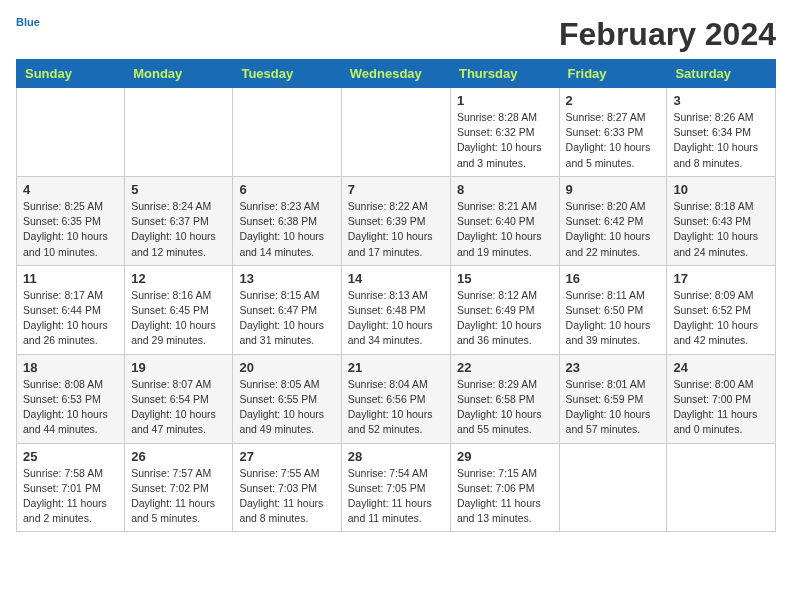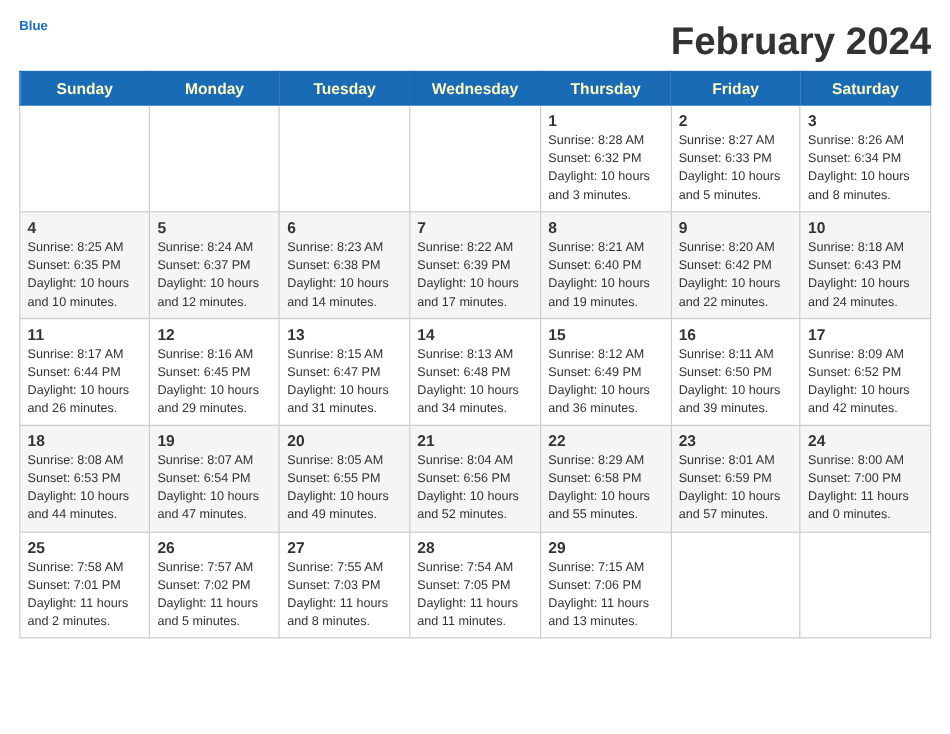--- a/index.html
+++ b/index.html
@@ -38,24 +38,24 @@
       font-size: 15px;
       color: #333;
     }
     .calendar {
       width: 100%;
       border-collapse: collapse;
       margin-top: 6px;
     }
     .calendar th {
       background-color: #1a6bb5;
-      color: #fef9c3;
+      color: #bef264;
       font-size: 13px;
       font-weight: bold;
-      text-align: center;
+      text-align: left;
       padding: 6px 8px;
       border: 1px solid #1a6bb5;
     }
     .calendar td {
       border: 1px solid #ccc;
       vertical-align: top;
       padding: 5px 6px;
       width: 110px;
       min-height: 80px;
       font-size: 11px;

